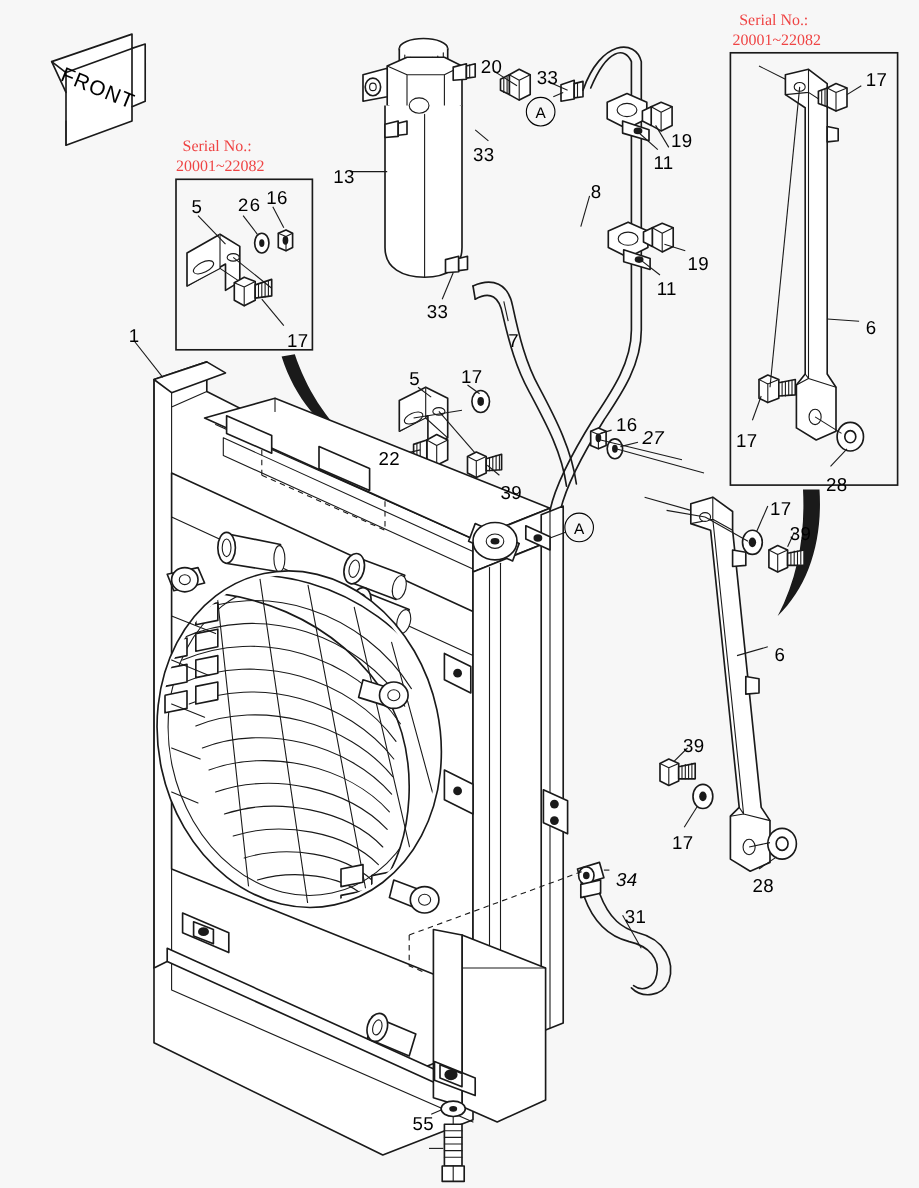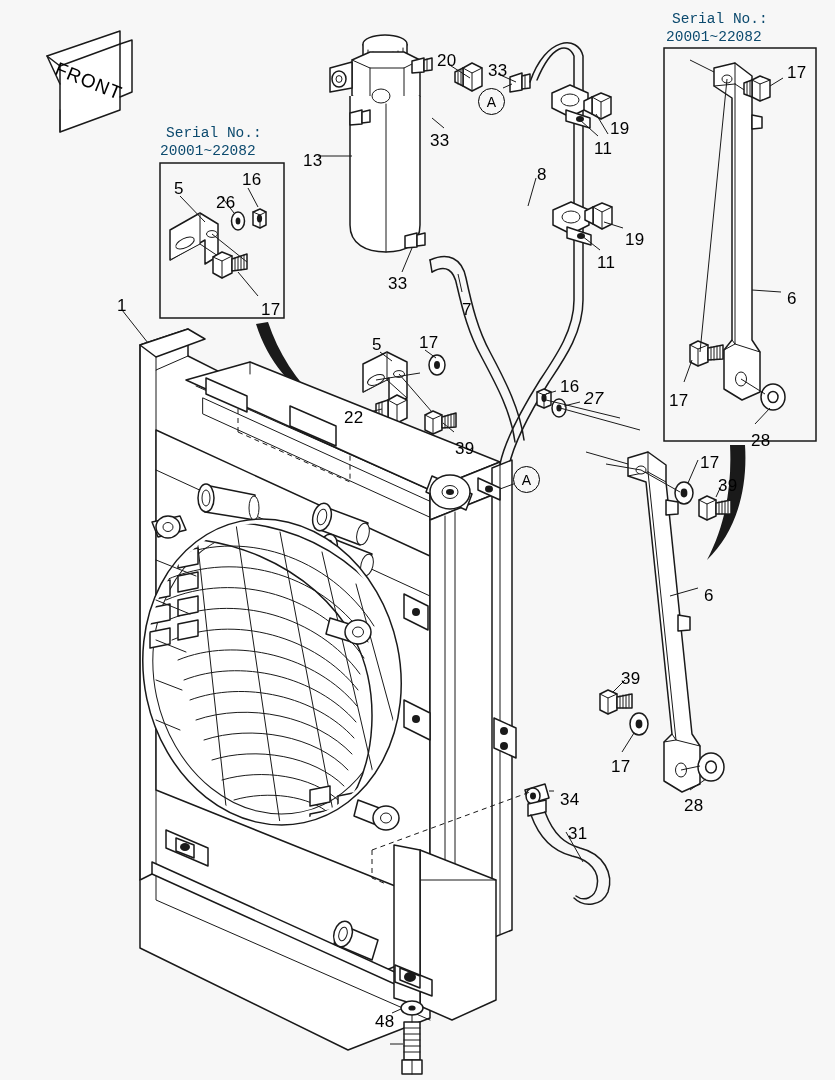--- a/index.html
+++ b/index.html
@@ -10,22 +10,22 @@
     color:#111;
   }
   #sheet{position:absolute;inset:0;width:835px;height:1080px;}
   .svgroot{position:absolute;top:0;left:0;width:835px;height:1080px;}
   
   .lbl{
     position:absolute;font-size:17px;font-family:"Liberation Sans",sans-serif;
     color:#000;white-space:nowrap;line-height:1;letter-spacing:.3px;
   }
   .serial{
-    position:absolute;font-size:14.5px;line-height:1.25;color:#0c4a6e;
-    white-space:pre;font-family:Liberation Mono, monospace;
+    position:absolute;font-size:14.5px;line-height:1.25;color:#ef4444;
+    white-space:pre;font-family:Liberation Serif, serif;
   }
   .amark{
     position:absolute;width:25px;height:25px;border:1.6px solid #000;
     border-radius:50%;background:#f7f7f7;
     display:flex;align-items:center;justify-content:center;
     font-size:14px;color:#000;
   }
   .frontword{
     position:absolute;font-size:19px;letter-spacing:1px;color:#000;
     font-family:"Liberation Sans",sans-serif;
@@ -557,32 +557,32 @@
       <div class="lbl" style="left: 597px; top: 254px;">11</div>
       <div class="lbl" style="left: 537px; top: 166px;">8</div>
       <div class="lbl" style="left: 462px; top: 301px;">7</div>
       <div class="lbl" style="left: 372px; top: 336px;">5</div>
       <div class="lbl" style="left: 419px; top: 334px;">17</div>
       <div class="lbl" style="left: 344px; top: 409px; text-align: right;">22</div>
       <div class="lbl" style="left: 455px; top: 440px;">39</div>
       <div class="lbl" style="left: 560px; top: 378px;">16</div>
       <div class="lbl" style="left: 584px; top: 390px; font-style: italic;">27</div>
       <div class="lbl" style="left: 174px; top: 180px;">5</div>
-      <div class="lbl" style="left: 216px; top: 194px;">26</div>
+      <div class="lbl" style="left: 216px; top: 180px; font-family: Liberation Mono, monospace;">26</div>
       <div class="lbl" style="left: 242px; top: 171px;">16</div>
       <div class="lbl" style="left: 261px; top: 301px;">17</div>
       <div class="lbl" style="left: 787px; top: 64px;">17</div>
       <div class="lbl" style="left: 787px; top: 290px;">6</div>
       <div class="lbl" style="left: 669px; top: 392px;">17</div>
       <div class="lbl" style="left: 751px; top: 432px;">28</div>
       <div class="lbl" style="left: 700px; top: 454px;">17</div>
       <div class="lbl" style="left: 718px; top: 477px;">39</div>
       <div class="lbl" style="left: 704px; top: 587px;">6</div>
       <div class="lbl" style="left: 621px; top: 670px;">39</div>
       <div class="lbl" style="left: 611px; top: 758px;">17</div>
       <div class="lbl" style="left: 684px; top: 797px;">28</div>
-      <div class="lbl" style="left: 560px; top: 791px;">34</div>
+      <div class="lbl" style="left: 560px; top: 791px; font-style: italic;">34</div>
       <div class="lbl" style="left: 568px; top: 825px;">31</div>
-      <div class="lbl" style="left: 375px; top: 1013px;">48</div>
+      <div class="lbl" style="left: 375px; top: 1013px;">55</div>
       <div class="lbl" style="left: 373px; top: 1088px;">21</div>
     </div>
 
 </div>
 
 </body></html>

